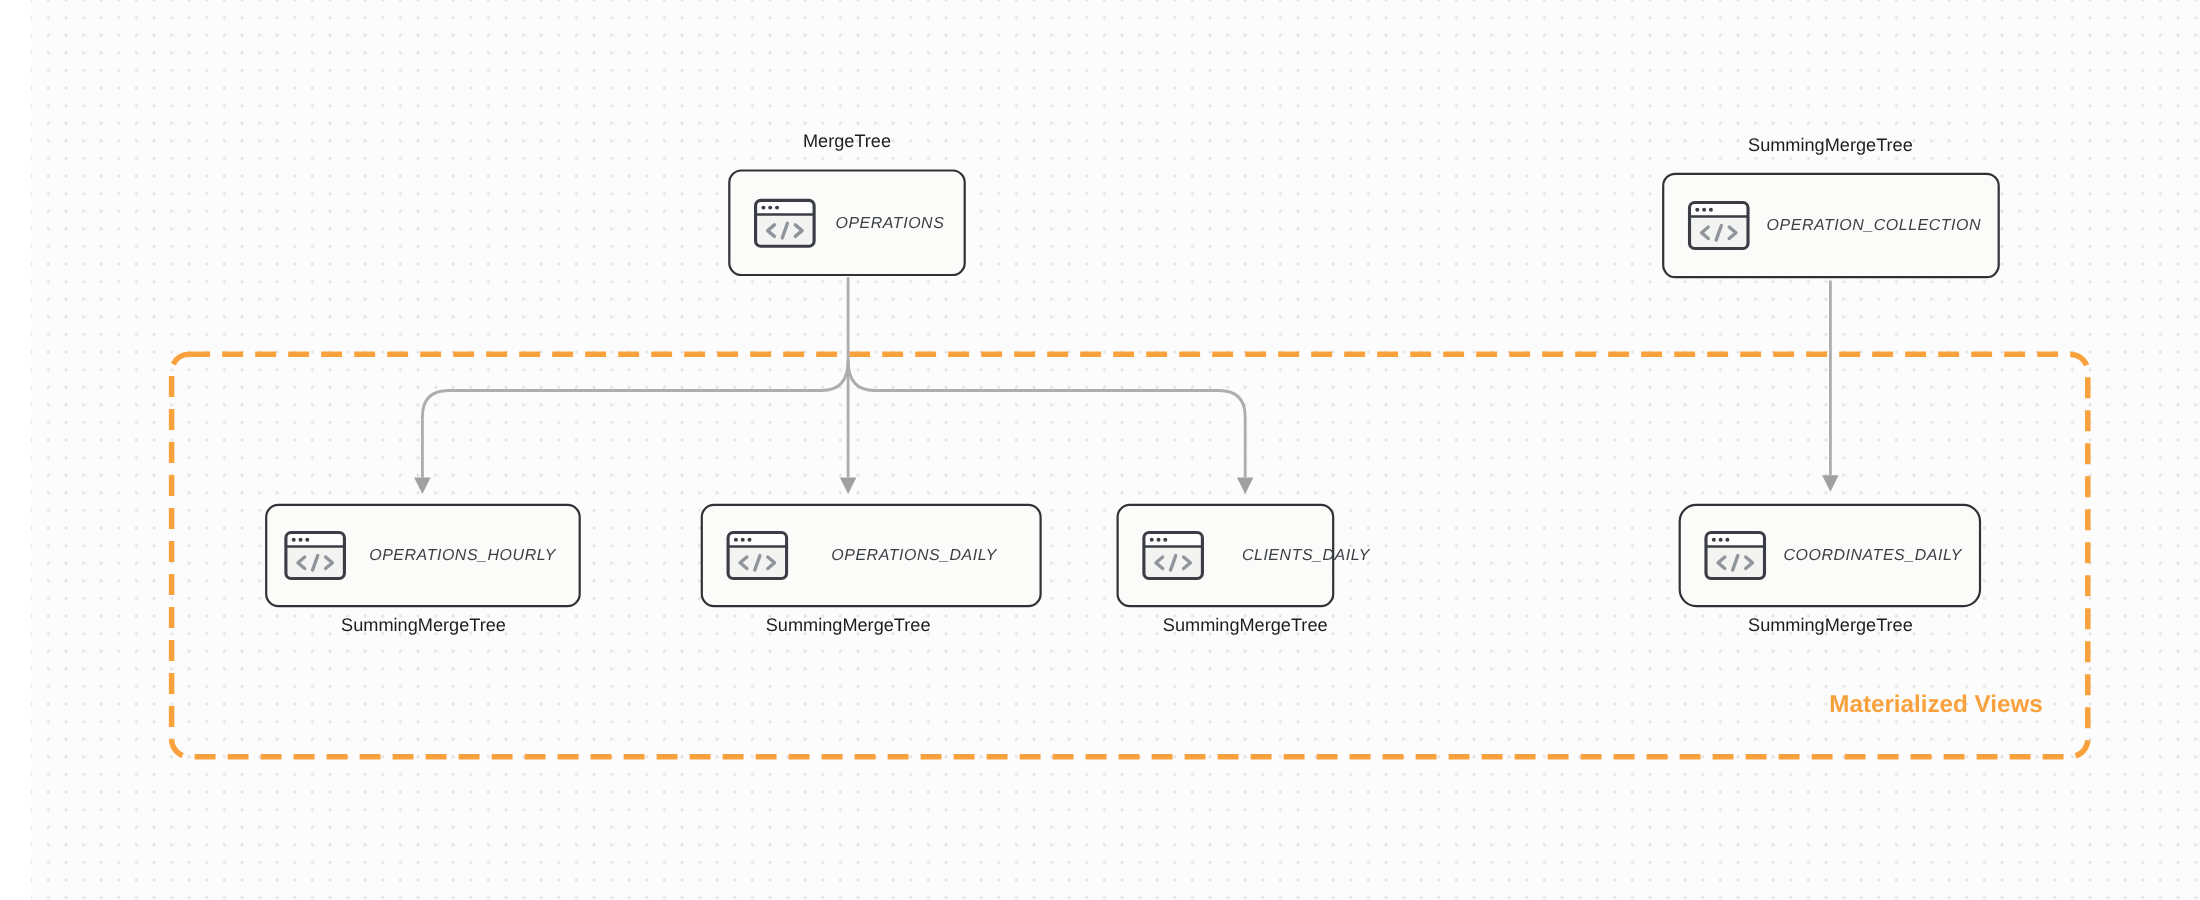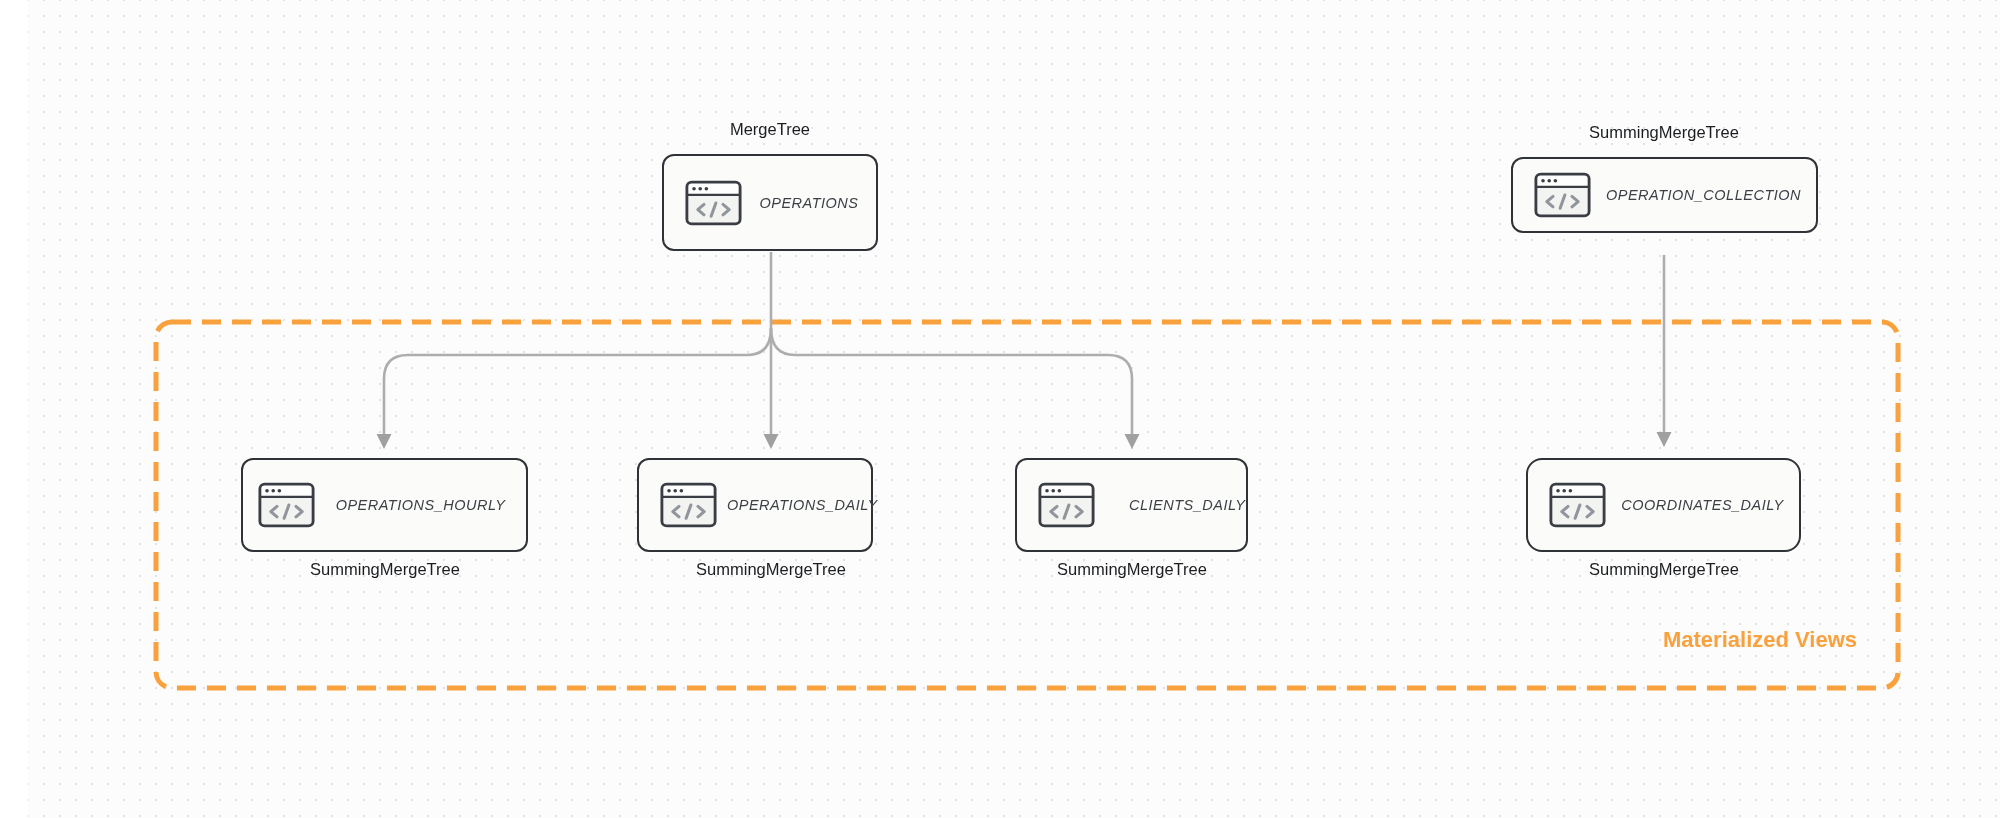--- a/index.html
+++ b/index.html
@@ -107,21 +107,21 @@
         <path d="M20 25.5 L13.5 31 L20 36.5" fill="none" stroke="#8F959B" stroke-width="3.2" stroke-linecap="round" stroke-linejoin="round"></path>
         <path d="M40 25.5 L46.5 31 L40 36.5" fill="none" stroke="#8F959B" stroke-width="3.2" stroke-linecap="round" stroke-linejoin="round"></path>
         <line x1="32.5" y1="24" x2="27.5" y2="38" stroke="#8F959B" stroke-width="3.2" stroke-linecap="round"></line>
       </svg>
     </span>
     <span class="node-text-wrap">
         <span class="node-label">OPERATIONS</span>
       </span>
   </div>
 
-  <div class="node" style="left:1483px; top:157px; width:307px; height:76px;">
+  <div class="node" style="left:1483px; top:157px; width:307px; height:96px;">
     <span class="node-icon">
       <svg width="57" height="46" viewBox="0 0 60 48">
         <rect x="2" y="2" width="56" height="44" rx="5" fill="#F3F3F2" stroke="none"></rect>
         <rect x="3" y="3" width="54" height="11.5" rx="3" fill="#FEFEFE"></rect>
         <rect x="2" y="2" width="56" height="44" rx="5" fill="none" stroke="#3A3E44" stroke-width="3"></rect>
         <line x1="2" y1="15.5" x2="58" y2="15.5" stroke="#3A3E44" stroke-width="2.4"></line>
         <circle cx="9.5" cy="9" r="1.9" fill="#3A3E44"></circle>
         <circle cx="16" cy="9" r="1.9" fill="#3A3E44"></circle>
         <circle cx="22.5" cy="9" r="1.9" fill="#3A3E44"></circle>
         <path d="M20 25.5 L13.5 31 L20 36.5" fill="none" stroke="#8F959B" stroke-width="3.2" stroke-linecap="round" stroke-linejoin="round"></path>
@@ -147,41 +147,41 @@
         <path d="M20 25.5 L13.5 31 L20 36.5" fill="none" stroke="#8F959B" stroke-width="3.2" stroke-linecap="round" stroke-linejoin="round"></path>
         <path d="M40 25.5 L46.5 31 L40 36.5" fill="none" stroke="#8F959B" stroke-width="3.2" stroke-linecap="round" stroke-linejoin="round"></path>
         <line x1="32.5" y1="24" x2="27.5" y2="38" stroke="#8F959B" stroke-width="3.2" stroke-linecap="round"></line>
       </svg>
     </span>
     <span class="node-text-wrap">
         <span class="node-label">OPERATIONS_HOURLY</span>
       </span>
   </div>
 
-  <div class="node" style="left:609px; top:458px; width:236px; height:94px;">
+  <div class="node" style="left:609px; top:458px; width:310px; height:94px;">
     <span class="node-icon">
       <svg width="57" height="46" viewBox="0 0 60 48">
         <rect x="2" y="2" width="56" height="44" rx="5" fill="#F3F3F2" stroke="none"></rect>
         <rect x="3" y="3" width="54" height="11.5" rx="3" fill="#FEFEFE"></rect>
         <rect x="2" y="2" width="56" height="44" rx="5" fill="none" stroke="#3A3E44" stroke-width="3"></rect>
         <line x1="2" y1="15.5" x2="58" y2="15.5" stroke="#3A3E44" stroke-width="2.4"></line>
         <circle cx="9.5" cy="9" r="1.9" fill="#3A3E44"></circle>
         <circle cx="16" cy="9" r="1.9" fill="#3A3E44"></circle>
         <circle cx="22.5" cy="9" r="1.9" fill="#3A3E44"></circle>
         <path d="M20 25.5 L13.5 31 L20 36.5" fill="none" stroke="#8F959B" stroke-width="3.2" stroke-linecap="round" stroke-linejoin="round"></path>
         <path d="M40 25.5 L46.5 31 L40 36.5" fill="none" stroke="#8F959B" stroke-width="3.2" stroke-linecap="round" stroke-linejoin="round"></path>
         <line x1="32.5" y1="24" x2="27.5" y2="38" stroke="#8F959B" stroke-width="3.2" stroke-linecap="round"></line>
       </svg>
     </span>
     <span class="node-text-wrap">
         <span class="node-label">OPERATIONS_DAILY</span>
       </span>
   </div>
 
-  <div class="node" style="left:987px; top:458px; width:233px; height:94px;gap:24px;">
+  <div class="node" style="left:987px; top:458px; width:198px; height:94px;gap:24px;">
     <span class="node-icon">
       <svg width="57" height="46" viewBox="0 0 60 48">
         <rect x="2" y="2" width="56" height="44" rx="5" fill="#F3F3F2" stroke="none"></rect>
         <rect x="3" y="3" width="54" height="11.5" rx="3" fill="#FEFEFE"></rect>
         <rect x="2" y="2" width="56" height="44" rx="5" fill="none" stroke="#3A3E44" stroke-width="3"></rect>
         <line x1="2" y1="15.5" x2="58" y2="15.5" stroke="#3A3E44" stroke-width="2.4"></line>
         <circle cx="9.5" cy="9" r="1.9" fill="#3A3E44"></circle>
         <circle cx="16" cy="9" r="1.9" fill="#3A3E44"></circle>
         <circle cx="22.5" cy="9" r="1.9" fill="#3A3E44"></circle>
         <path d="M20 25.5 L13.5 31 L20 36.5" fill="none" stroke="#8F959B" stroke-width="3.2" stroke-linecap="round" stroke-linejoin="round"></path>

